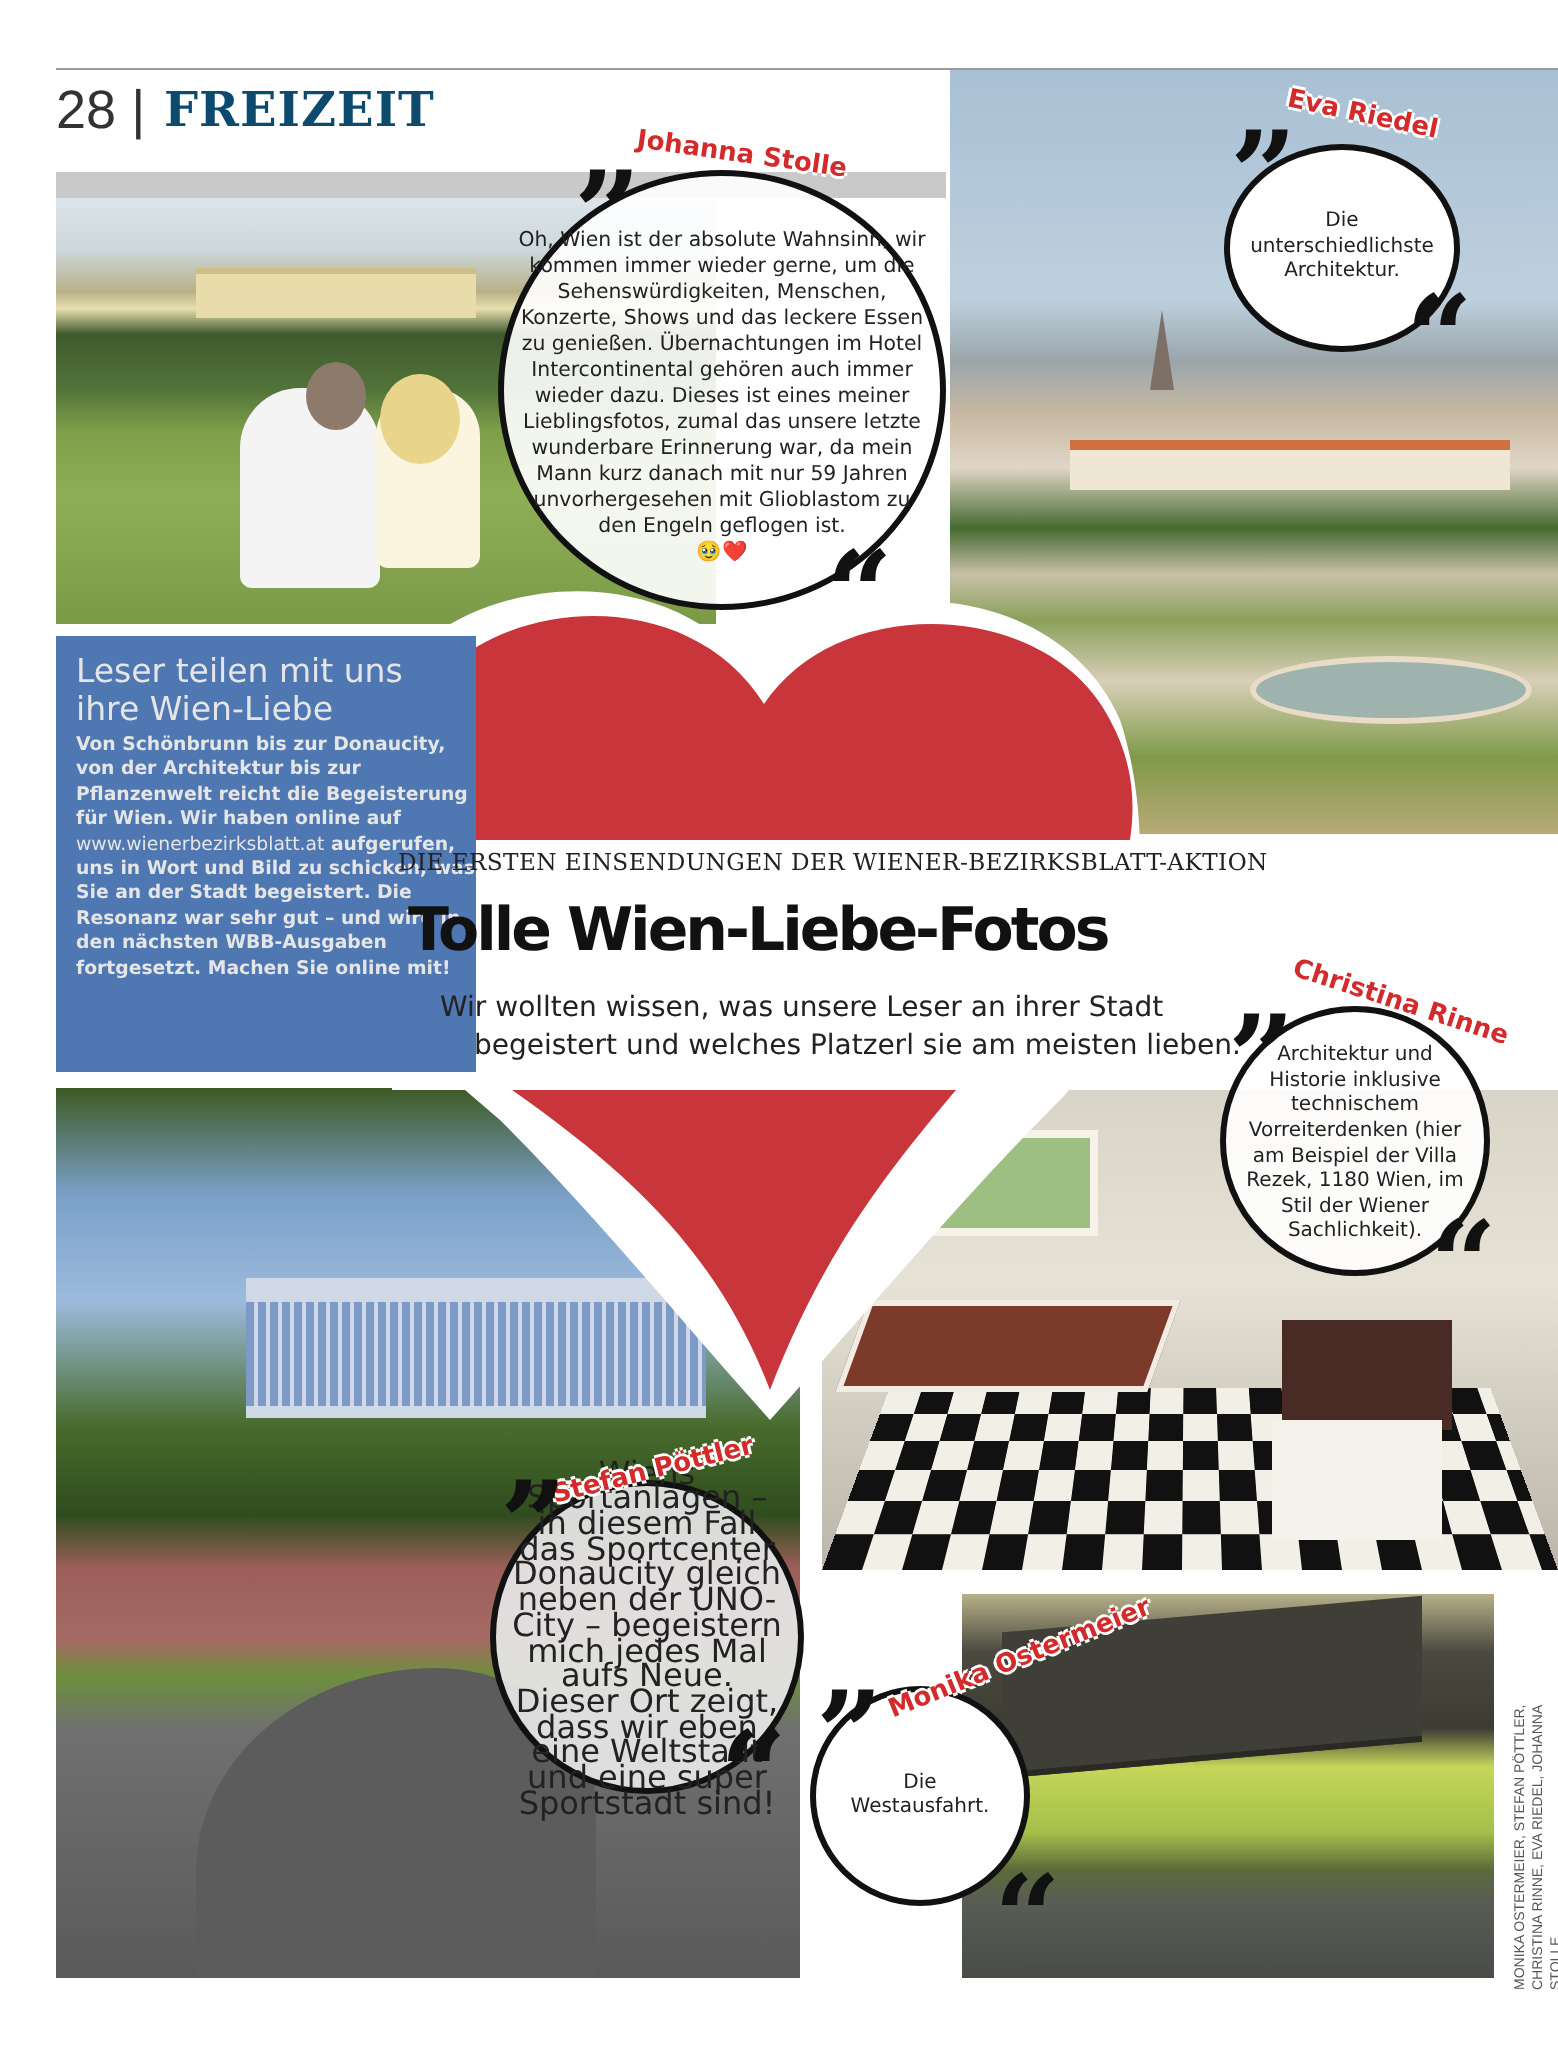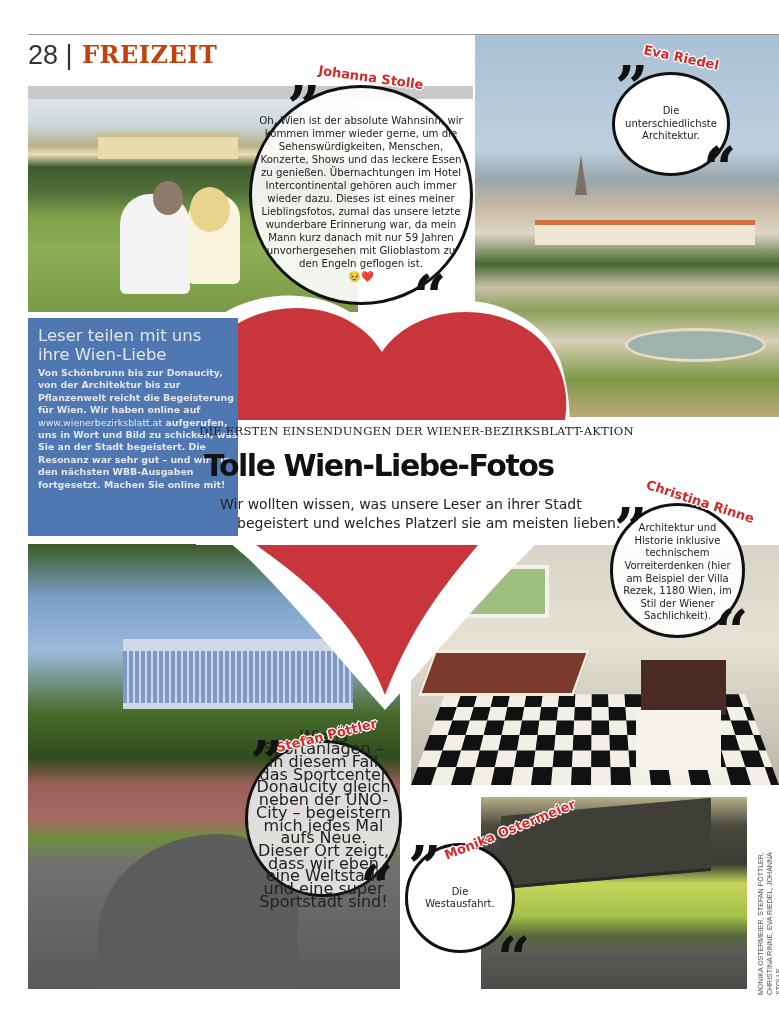--- a/index.html
+++ b/index.html
@@ -2,21 +2,21 @@
 <html><head>
 <meta charset="utf-8">
 <style>
   html, body { margin:0; padding:0; }
   body { width:779px; height:1024px; background:#ffffff; position:relative; overflow:hidden;
          font-family:"DejaVu Sans", sans-serif; }
   .abs { position:absolute; }
   .topline { left:28px; top:34px; width:751px; height:1px; background:#9a9a9a; }
   .pagenum { left:28px; top:40px; font-family:"Liberation Sans", sans-serif; font-size:27px; color:#333; }
   .sep { color:#333; }
-  .section { left:82px; top:40px; font-family:"DejaVu Serif", serif; font-weight:bold; font-size:24px; color:#c2410c; letter-spacing:0.5px; }
+  .section { left:82px; top:40px; font-family:"DejaVu Serif", serif; font-weight:bold; font-size:24px; color:#0c4a6e; letter-spacing:0.5px; }
 
   
   .photo { position:absolute; overflow:hidden; }
   .p-schoenbrunn { left:28px; top:99px; width:330px; height:213px;
     background: linear-gradient(180deg,#dbe4ea 0%,#cdd8dc 12%,#b9b089 22%,#e9dfb0 26%,#3e5a2d 32%,#52743a 45%,#7fa04a 55%,#8fae55 70%,#7a9a48 100%); }
   .p-schoenbrunn .palace { position:absolute; left:70px; top:35px; width:140px; height:22px; background:#e8dcaa; border-top:3px solid #cdbf8a; }
   .p-schoenbrunn .man { position:absolute; left:92px; top:95px; width:70px; height:100px; background:#f4f4f4; border-radius:30px 30px 6px 6px; }
   .p-schoenbrunn .woman { position:absolute; left:160px; top:95px; width:52px; height:90px; background:#fbf5e0; border-radius:24px 24px 6px 6px; }
   .p-schoenbrunn .hair { position:absolute; left:162px; top:88px; width:40px; height:45px; background:#e9d48c; border-radius:50%; }
   .p-schoenbrunn .head { position:absolute; left:125px; top:82px; width:30px; height:34px; background:#8d7a6a; border-radius:50%; }

